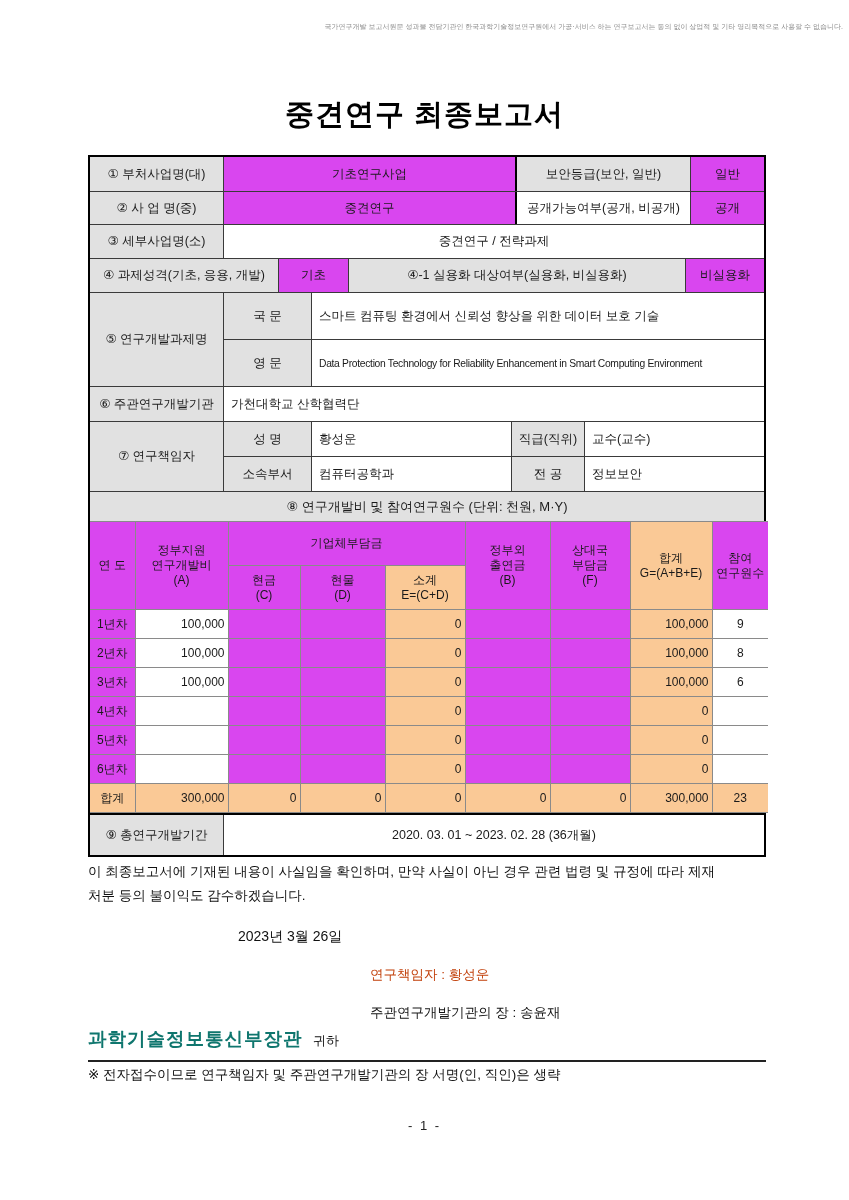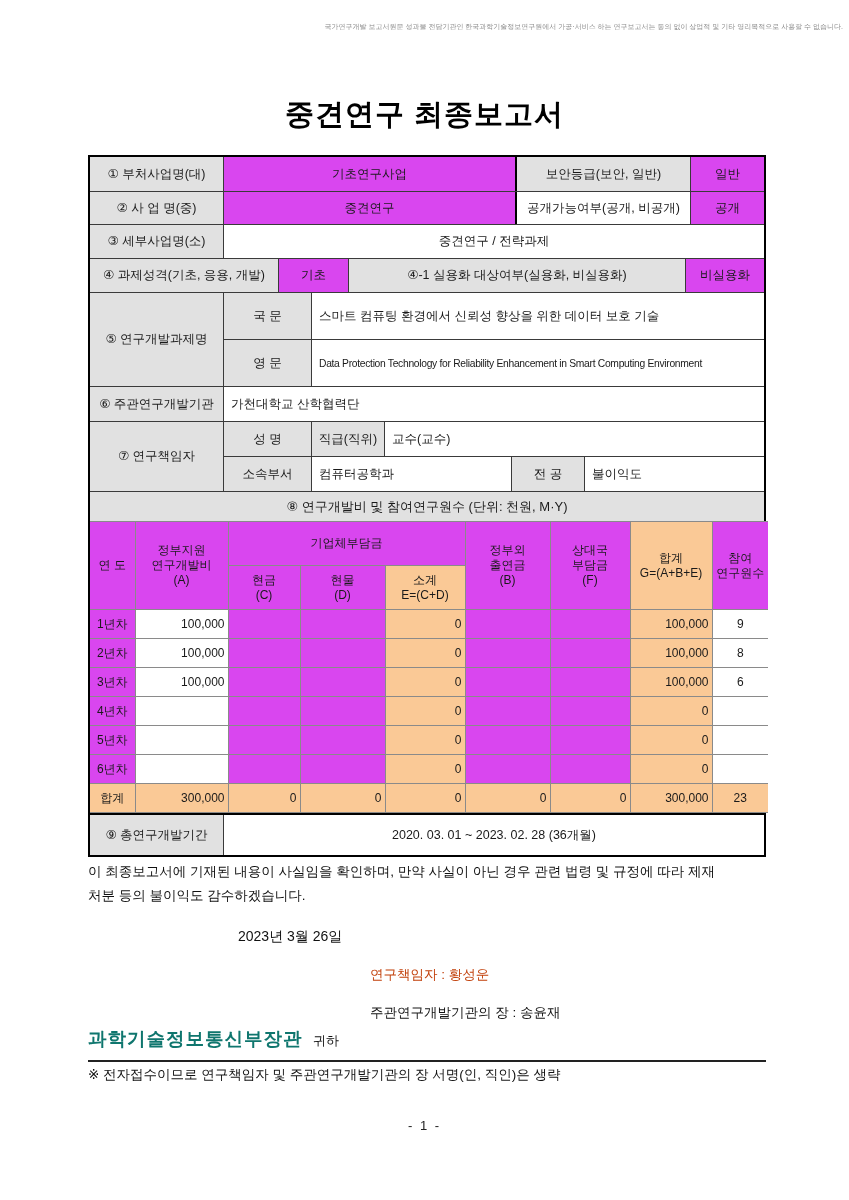--- a/index.html
+++ b/index.html
@@ -133,28 +133,29 @@
     <div class="fr h35">
       <div class="cell lbl w134">⑥ 주관연구개발기관</div>
       <div class="cell bg-white fx left">가천대학교 산학협력단</div>
     </div>
 
     <div class="fr h70">
       <div class="cell lbl w134">⑦ 연구책임자</div>
       <div class="subcol">
         <div class="subrow">
           <div class="cell lbl w88">성 명</div>
+          <div class="cell bg-white w200 left">황성운</div>
           <div class="cell lbl w73">직급(직위)</div>
           <div class="cell bg-white fx left">교수(교수)</div>
         </div>
         <div class="subrow">
           <div class="cell lbl w88">소속부서</div>
           <div class="cell bg-white w200 left">컴퓨터공학과</div>
           <div class="cell lbl w73">전 공</div>
-          <div class="cell bg-white fx left">불이익도</div>
+          <div class="cell bg-white fx left">정보보안</div>
         </div>
       </div>
     </div>
 
     <div class="fr h30">
       <div class="cell band fx">⑧ 연구개발비 및 참여연구원수 (단위: 천원, M·Y)</div>
     </div>
 
     <table class="budget">
       <colgroup>

